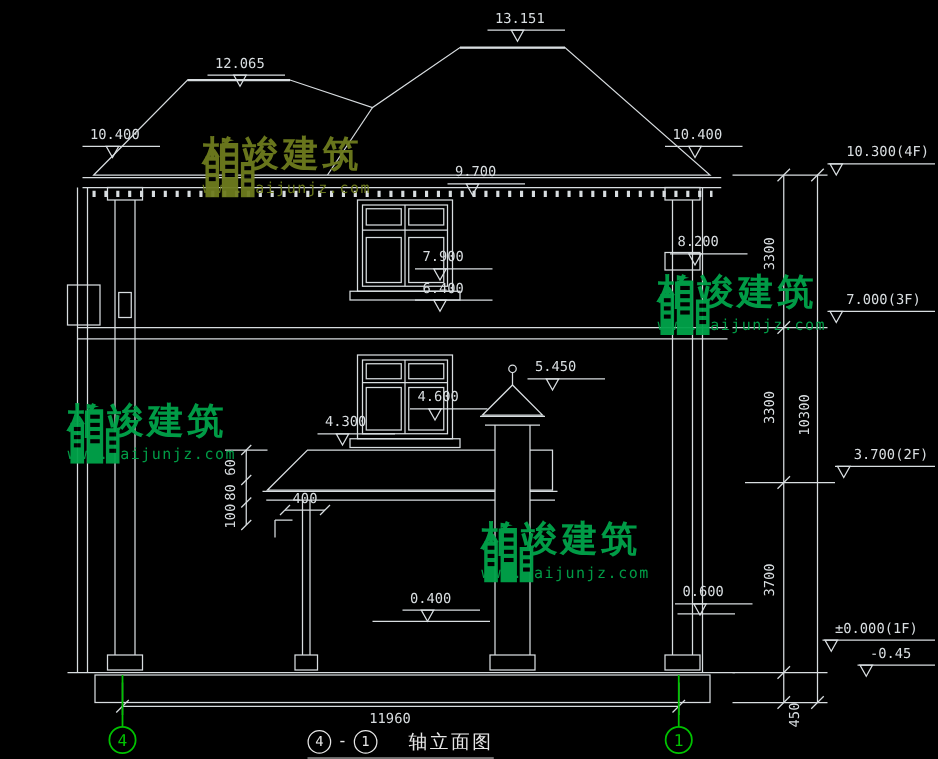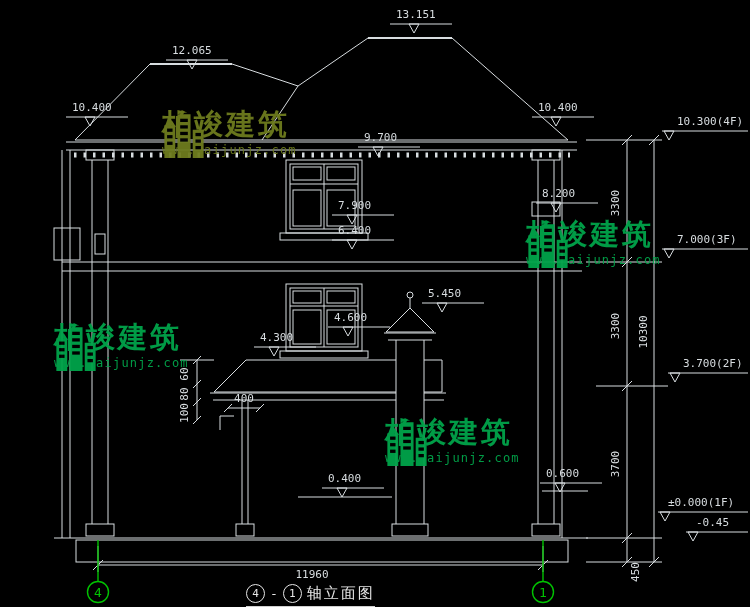--- a/index.html
+++ b/index.html
@@ -18,21 +18,21 @@
   .wm{position:absolute;display:flex;align-items:center;gap:7px;color:var(--watermark,#00a44a);
       opacity:.95;pointer-events:none;}
   .wm--olive{color:var(--watermark-olive,#6e7c1e);}
   .wm .brand{font-family:sans-serif;font-weight:bold;font-size:29px;letter-spacing:3px;line-height:1;}
   .wm .url{font-family:"DejaVu Sans Mono",monospace;font-size:12px;letter-spacing:1.2px;margin-top:4px;}
   
   .titlewrap{position:absolute;left:246px;top:584px;color:#e6e6e6;}
   .titlerow{display:flex;align-items:center;gap:5px;}
   .circ{width:17px;height:17px;border:1px solid #e6e6e6;border-radius:50%;display:flex;
         align-items:center;justify-content:center;font-size:11px;font-family:"DejaVu Sans Mono",monospace;}
-  .tname{font-family:Liberation Mono, monospace;font-size:15px;letter-spacing:2px;}
+  .tname{font-family:Liberation Mono, monospace;font-size:15px;letter-spacing:2px;margin-left:20px;}
   .tdash{font-size:13px;}
   .ul1{height:0;border-top:2px solid #cfcfcf;margin-top:3px;}
 </style>
 </head>
 <body>
 
 <div class="canvas">
 
 <svg width="750" height="607" viewBox="0 0 750 607">
   <defs>

